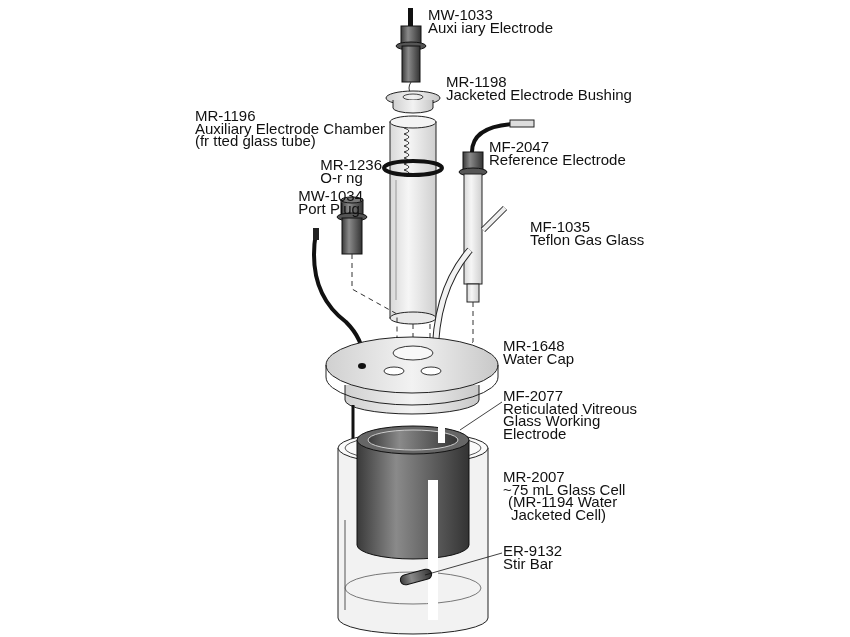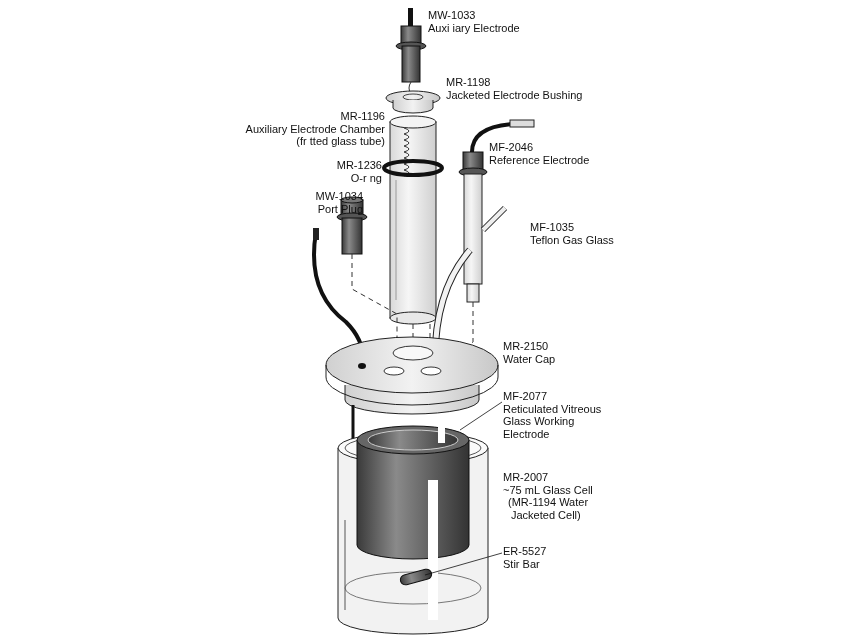--- a/index.html
+++ b/index.html
@@ -1,20 +1,20 @@
 <!DOCTYPE html>
 <html><head>
 <meta charset="utf-8">
 <style>
   html, body { margin:0; padding:0; background:#ffffff; }
   body { width:850px; height:637px; position:relative; overflow:hidden; font-family:"Liberation Sans", sans-serif; }
   #art { position:absolute; left:0; top:0; width:850px; height:637px; }
-  .lbl { position:absolute; font-size:11px; line-height:12.5px; color:#111; white-space:nowrap; }
+  .lbl { position:absolute; font-size:15px; line-height:12.5px; color:#111; white-space:nowrap; }
   .lbl span { display:block; }
-  .right { text-align:right; }
+  .right { text-align:left; }
 </style>
 </head>
 <body>
 
 <svg id="art" viewBox="0 0 850 637" xmlns="http://www.w3.org/2000/svg">
   <defs>
     <linearGradient id="dark" x1="0" x2="1">
       <stop offset="0" stop-color="#3a3a3a"></stop>
         <stop offset="0.35" stop-color="#8a8a8a"></stop>
         <stop offset="1" stop-color="#333"></stop>
@@ -135,39 +135,39 @@
 </div>
 <div class="lbl right" style="right:468px;top:159px">
   <span>MR-1236</span>
   <span>O-r ng</span>
 </div>
 <div class="lbl right" style="right:487px;top:190px">
   <span>MW-1034</span>
   <span>Port Plug</span>
 </div>
 <div class="lbl" style="left:489px;top:141px">
-  <span>MF-2046</span>
+  <span>MF-2047</span>
   <span>Reference Electrode</span>
 </div>
 <div class="lbl" style="left:530px;top:221px">
   <span>MF-1035</span>
   <span>Teflon Gas Glass</span>
 </div>
 <div class="lbl" style="left:503px;top:340px">
-  <span>MR-2150</span>
+  <span>MR-1648</span>
   <span>Water Cap</span>
 </div>
 <div class="lbl" style="left:503px;top:390px">
   <span>MF-2077</span>
   <span>Reticulated Vitreous</span>
   <span>Glass Working</span>
   <span>Electrode</span>
 </div>
 <div class="lbl" style="left:503px;top:471px">
   <span>MR-2007</span>
   <span>~75 mL Glass Cell</span>
   <span style="padding-left:5px">(MR-1194 Water</span>
   <span style="padding-left:8px">Jacketed Cell)</span>
 </div>
 <div class="lbl" style="left:503px;top:545px">
-  <span>ER-5527</span>
+  <span>ER-9132</span>
   <span>Stir Bar</span>
 </div>
 
 </body></html>

